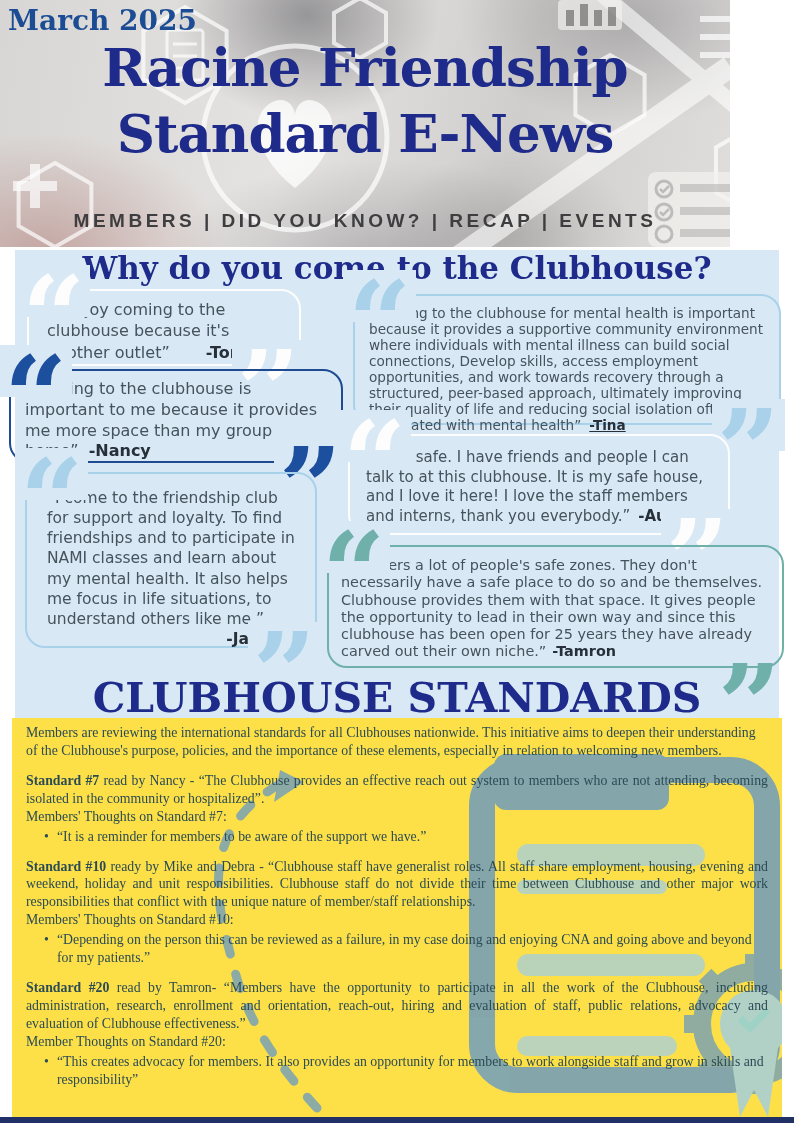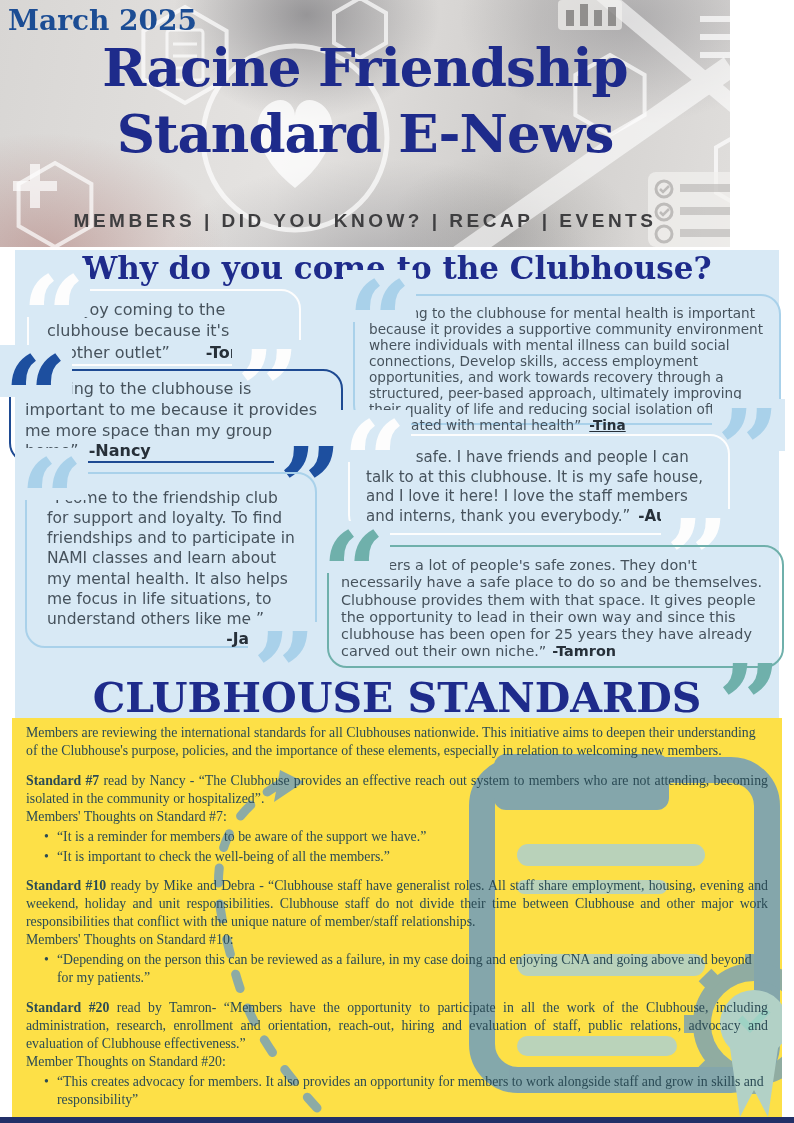--- a/index.html
+++ b/index.html
@@ -233,21 +233,20 @@
       </g>
     </svg>
 
     <div class="std-content">
       <p>Members are reviewing the international standards for all Clubhouses nationwide. This initiative aims to deepen their understanding of the Clubhouse's purpose, policies, and the importance of these elements, especially in relation to welcoming new members.</p>
 
       <p class="just tight"><span class="std-label">Standard #7</span><span> read by Nancy - “The Clubhouse provides an effective reach out system to members who are not attending, becoming isolated in the community or hospitalized”.</span></p>
       <div class="thoughts">Members' Thoughts on Standard #7:</div>
       <ul>
         <li><span>“It is a reminder for members to be aware of the support we have.”</span></li>
-        <li><span>“It is important to check the well-being of all the members.”</span></li>
       </ul>
 
       <p class="just tight"><span class="std-label">Standard #10</span><span> ready by Mike and Debra - “Clubhouse staff have generalist roles. All staff share employment, housing, evening and weekend, holiday and unit responsibilities. Clubhouse staff do not divide their time between Clubhouse and other major work responsibilities that conflict with the unique nature of member/staff relationships.</span></p>
       <div class="thoughts">Members' Thoughts on Standard #10:</div>
       <ul>
         <li><span>“Depending on the person this can be reviewed as a failure, in my case doing and enjoying CNA and going above and beyond for my patients.”</span></li>
       </ul>
 
       <p class="just tight"><span class="std-label">Standard #20</span><span> read by Tamron- “Members have the opportunity to participate in all the work of the Clubhouse, including administration, research, enrollment and orientation, reach-out, hiring and evaluation of staff, public relations, advocacy and evaluation of Clubhouse effectiveness.”</span></p>
       <div class="thoughts">Member Thoughts on Standard #20:</div>

